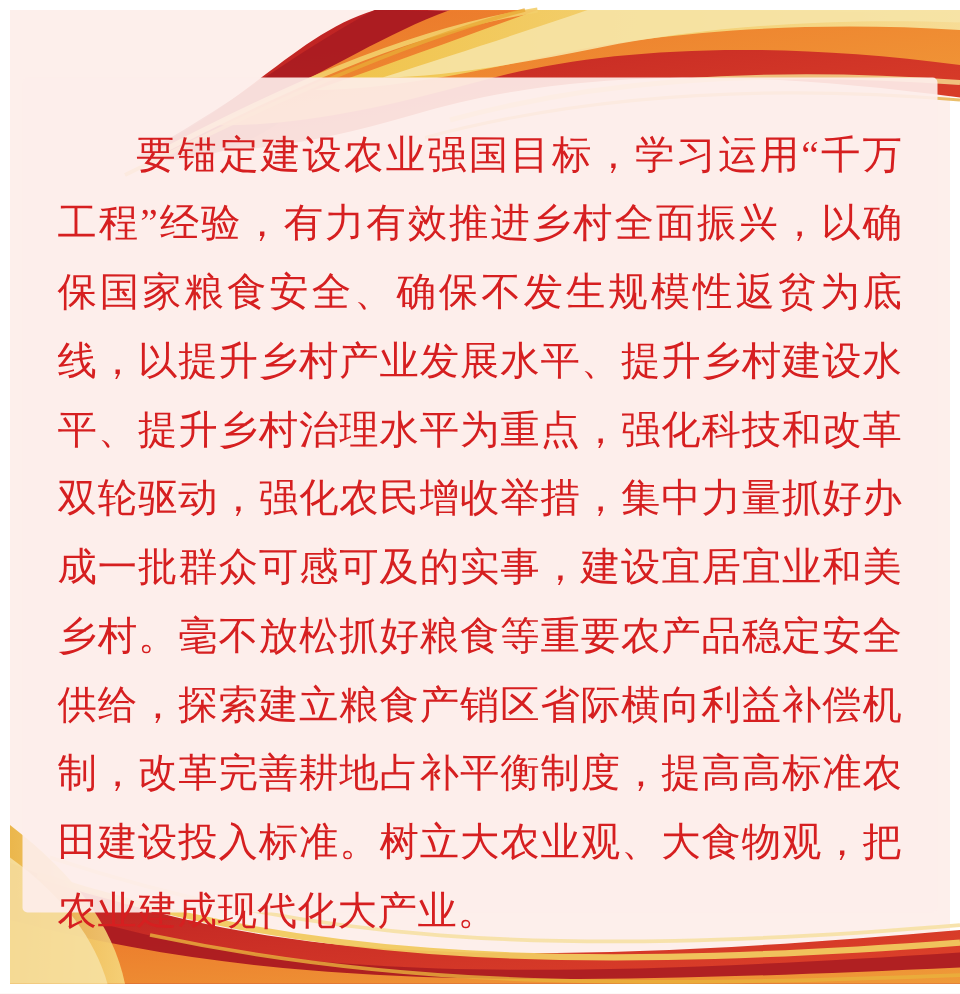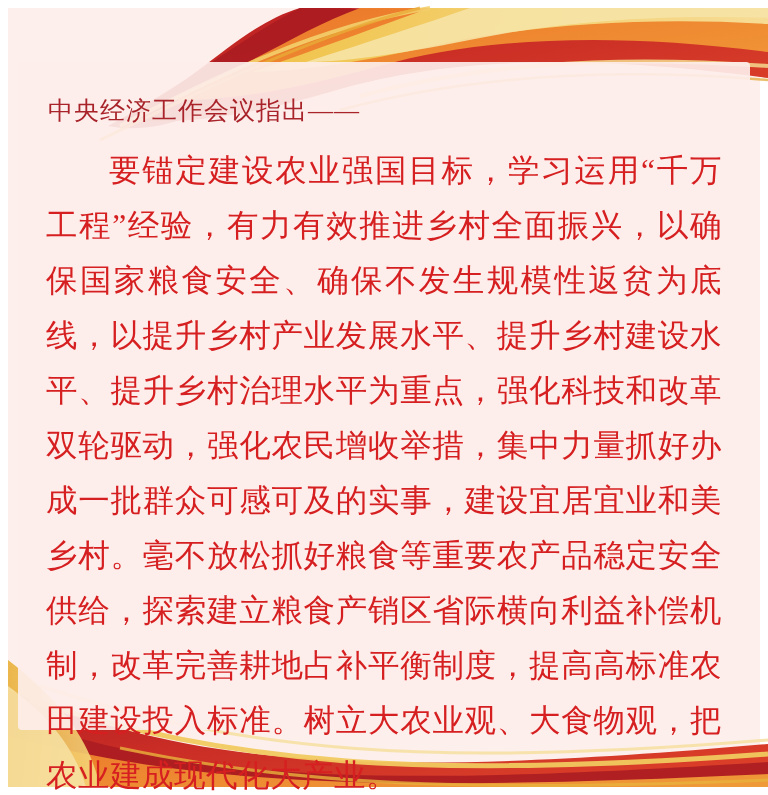--- a/index.html
+++ b/index.html
@@ -132,18 +132,17 @@
         <path d="M120,748 C300,786 470,792 768,780" stroke="#e8b23c" stroke-width="3" fill="none" opacity="0.8"></path>
 
         <path d="M8,660 C60,700 90,740 100,787 L8,787 Z" fill="url(#gGold2)" opacity="0.9"></path>
         <path d="M8,686 C52,718 76,752 86,787 L8,787 Z" fill="#f7e2a5" opacity="0.85"></path>
       </g>
     </svg>
   </div>
 
   <div class="card">
     <div class="card-inner">
-      <div class="heading">中央经济工作会议指出——</div>
       <div class="body-text">要锚定建设农业强国目标，学习运用“千万工程”经验，有力有效推进乡村全面振兴，以确保国家粮食安全、确保不发生规模性返贫为底线，以提升乡村产业发展水平、提升乡村建设水平、提升乡村治理水平为重点，强化科技和改革双轮驱动，强化农民增收举措，集中力量抓好办成一批群众可感可及的实事，建设宜居宜业和美乡村。毫不放松抓好粮食等重要农产品稳定安全供给，探索建立粮食产销区省际横向利益补偿机制，改革完善耕地占补平衡制度，提高高标准农田建设投入标准。树立大农业观、大食物观，把农业建成现代化大产业。</div>
     </div>
   </div>
 
 </div>
 
 </body></html>

